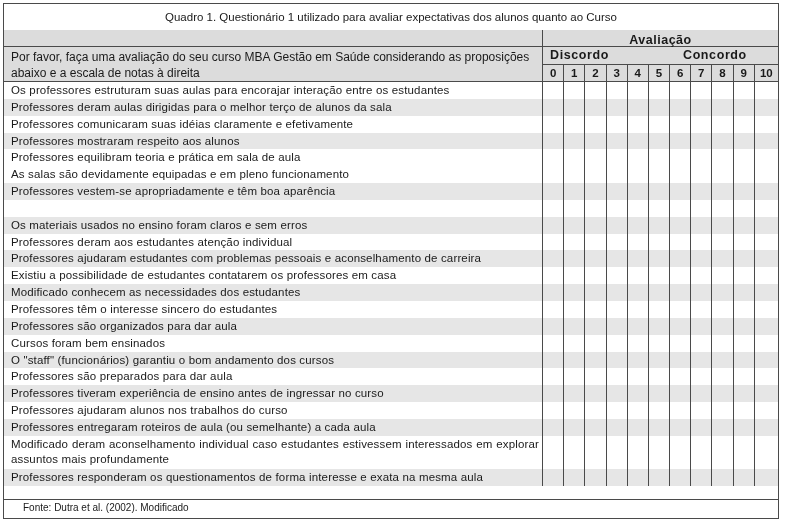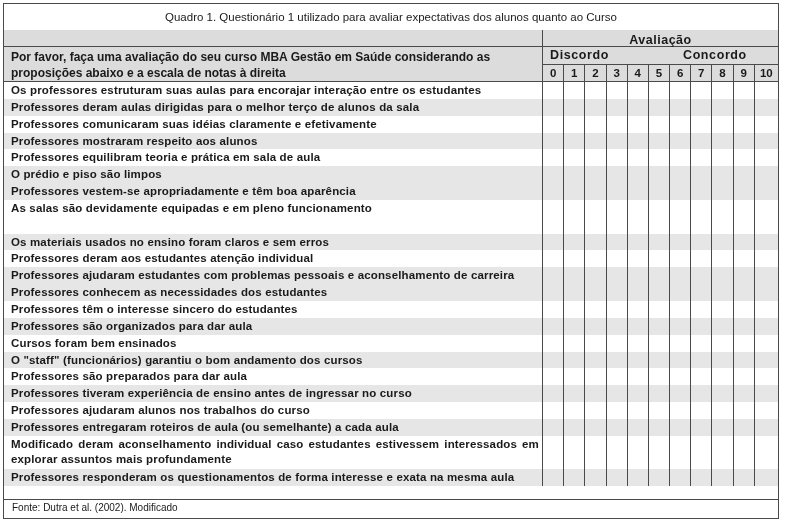--- a/index.html
+++ b/index.html
@@ -11,48 +11,48 @@
            display: flex; align-items: center; justify-content: center;
            font-weight: normal; font-size: 11.5px; border-bottom: 1.2px solid #4a4a4a; }
   .gray { background: #dcdcdc; }
   .hdr-row { position: absolute; left: 0; width: 100%; border-bottom: 1px solid #4a4a4a; box-sizing: border-box; }
   .parte { top: 26px; height: 17px; }
   .parte .label { position: absolute; left: 7px; top: 1px; font-weight: bold; font-size: 12px; margin-top: 28px; }
   .parte .aval { position: absolute; left: 538px; right: 0; top: 0; height: 19px; display: flex;
                  align-items: center; justify-content: center; font-weight: bold; font-size: 12.5px;
                  border-left: 1.2px solid #4a4a4a; letter-spacing: 0.5px; }
   .instr { top: 43px; height: 35px; }
-  .instr .label { position: absolute; left: 7px; top: 2px; width: 525px; font-weight: bold; font-size: 12px;
+  .instr .label { position: absolute; left: 7px; top: 2px; width: 525px; font-weight: normal; font-size: 12px;
                   line-height: 16px; }
   .instr .scale { position: absolute; left: 538px; right: 0; top: 0; height: 35px;
                   border-left: 1.2px solid #4a4a4a; }
   .scale .dc { position: absolute; left: 0; right: 0; top: 0; height: 17px; border-bottom: 1px solid #4a4a4a;
                font-weight: bold; font-size: 12.5px; letter-spacing: 0.6px; }
   .scale .dc .d { position: absolute; left: 7px; top: 1px; }
   .scale .dc .c { position: absolute; left: 140px; top: 1px; }
   .scale .nums { position: absolute; left: 0; right: 0; top: 17px; height: 18px; display: flex; }
   .num { flex: 1; display: flex; align-items: center; justify-content: center; font-weight: bold; font-size: 11.5px;
          border-left: 1px solid #4a4a4a; box-sizing: border-box; }
   .num:first-child { border-left: none; }
   .num.ten { flex: 1.15; }
   .rows { position: absolute; left: 0; top: 78px; width: 100%; }
-  .row { position: relative; width: 100%; height: 16.85px; font-weight: bold; }
+  .row { position: relative; width: 100%; height: 16.85px; }
   .row.tall { height: 33.5px; }
   .row.alt { background: #e6e6e6; }
   .row .txt { position: absolute; left: 7px; top: 1px; width: 528px; font-size: 11.5px; line-height: 15.5px;
               letter-spacing: 0.15px; }
   .row.tall .txt { text-align: justify; }
   .grid { position: absolute; left: 538px; right: 0; top: 0; bottom: 0; display: flex;
           border-left: 1.2px solid #4a4a4a; }
   .cell { flex: 1; border-left: 1px solid #4a4a4a; box-sizing: border-box; }
   .cell:first-child { border-left: none; }
   .cell.ten { flex: 1.15; }
   .footer { position: absolute; left: 0; bottom: 0; width: 100%; height: 18px; border-top: 1px solid #4a4a4a;
             background: #fff; }
-  .footer .src { position: absolute; left: 8px; top: 2px; font-size: 10px; }
+  .footer .src { position: absolute; left: 19px; top: 2px; font-size: 10px; }
 </style>
 </head>
 <body>
 
 <div class="frame">
   <div class="title">Quadro 1. Questionário 1 utilizado para avaliar expectativas dos alunos quanto ao Curso</div>
 
   <div class="hdr-row parte gray">
     <span class="label">Parte 1</span>
     <div class="aval">Avaliação</div>
@@ -155,22 +155,22 @@
           <div class="cell"></div>
           <div class="cell"></div>
           <div class="cell"></div>
           <div class="cell"></div>
           <div class="cell"></div>
           <div class="cell"></div>
           <div class="cell"></div>
           <div class="cell ten"></div>
         </div>
       </div>
-      <div class="row alt">
-        <div class="txt">O prédio e piso são limpos</div>
+      <div class="row">
+        <div class="txt">As salas são devidamente equipadas e em pleno funcionamento</div>
         <div class="grid">
           <div class="cell"></div>
           <div class="cell"></div>
           <div class="cell"></div>
           <div class="cell"></div>
           <div class="cell"></div>
           <div class="cell"></div>
           <div class="cell"></div>
           <div class="cell"></div>
           <div class="cell"></div>
@@ -188,36 +188,20 @@
           <div class="cell"></div>
           <div class="cell"></div>
           <div class="cell"></div>
           <div class="cell"></div>
           <div class="cell"></div>
           <div class="cell"></div>
           <div class="cell ten"></div>
         </div>
       </div>
       <div class="row">
-        <div class="txt">As salas são devidamente equipadas e em pleno funcionamento</div>
-        <div class="grid">
-          <div class="cell"></div>
-          <div class="cell"></div>
-          <div class="cell"></div>
-          <div class="cell"></div>
-          <div class="cell"></div>
-          <div class="cell"></div>
-          <div class="cell"></div>
-          <div class="cell"></div>
-          <div class="cell"></div>
-          <div class="cell"></div>
-          <div class="cell ten"></div>
-        </div>
-      </div>
-      <div class="row">
         <div class="grid">
           <div class="cell"></div>
           <div class="cell"></div>
           <div class="cell"></div>
           <div class="cell"></div>
           <div class="cell"></div>
           <div class="cell"></div>
           <div class="cell"></div>
           <div class="cell"></div>
           <div class="cell"></div>
@@ -266,22 +250,38 @@
           <div class="cell"></div>
           <div class="cell"></div>
           <div class="cell"></div>
           <div class="cell"></div>
           <div class="cell"></div>
           <div class="cell"></div>
           <div class="cell"></div>
           <div class="cell ten"></div>
         </div>
       </div>
-      <div class="row alt">
-        <div class="txt">Professores conhecem as necessidades dos estudantes</div>
+      <div class="row">
+        <div class="txt">Existiu a possibilidade de estudantes contatarem os professores em casa</div>
+        <div class="grid">
+          <div class="cell"></div>
+          <div class="cell"></div>
+          <div class="cell"></div>
+          <div class="cell"></div>
+          <div class="cell"></div>
+          <div class="cell"></div>
+          <div class="cell"></div>
+          <div class="cell"></div>
+          <div class="cell"></div>
+          <div class="cell"></div>
+          <div class="cell ten"></div>
+        </div>
+      </div>
+      <div class="row alt">
+        <div class="txt">Modificado conhecem as necessidades dos estudantes</div>
         <div class="grid">
           <div class="cell"></div>
           <div class="cell"></div>
           <div class="cell"></div>
           <div class="cell"></div>
           <div class="cell"></div>
           <div class="cell"></div>
           <div class="cell"></div>
           <div class="cell"></div>
           <div class="cell"></div>

